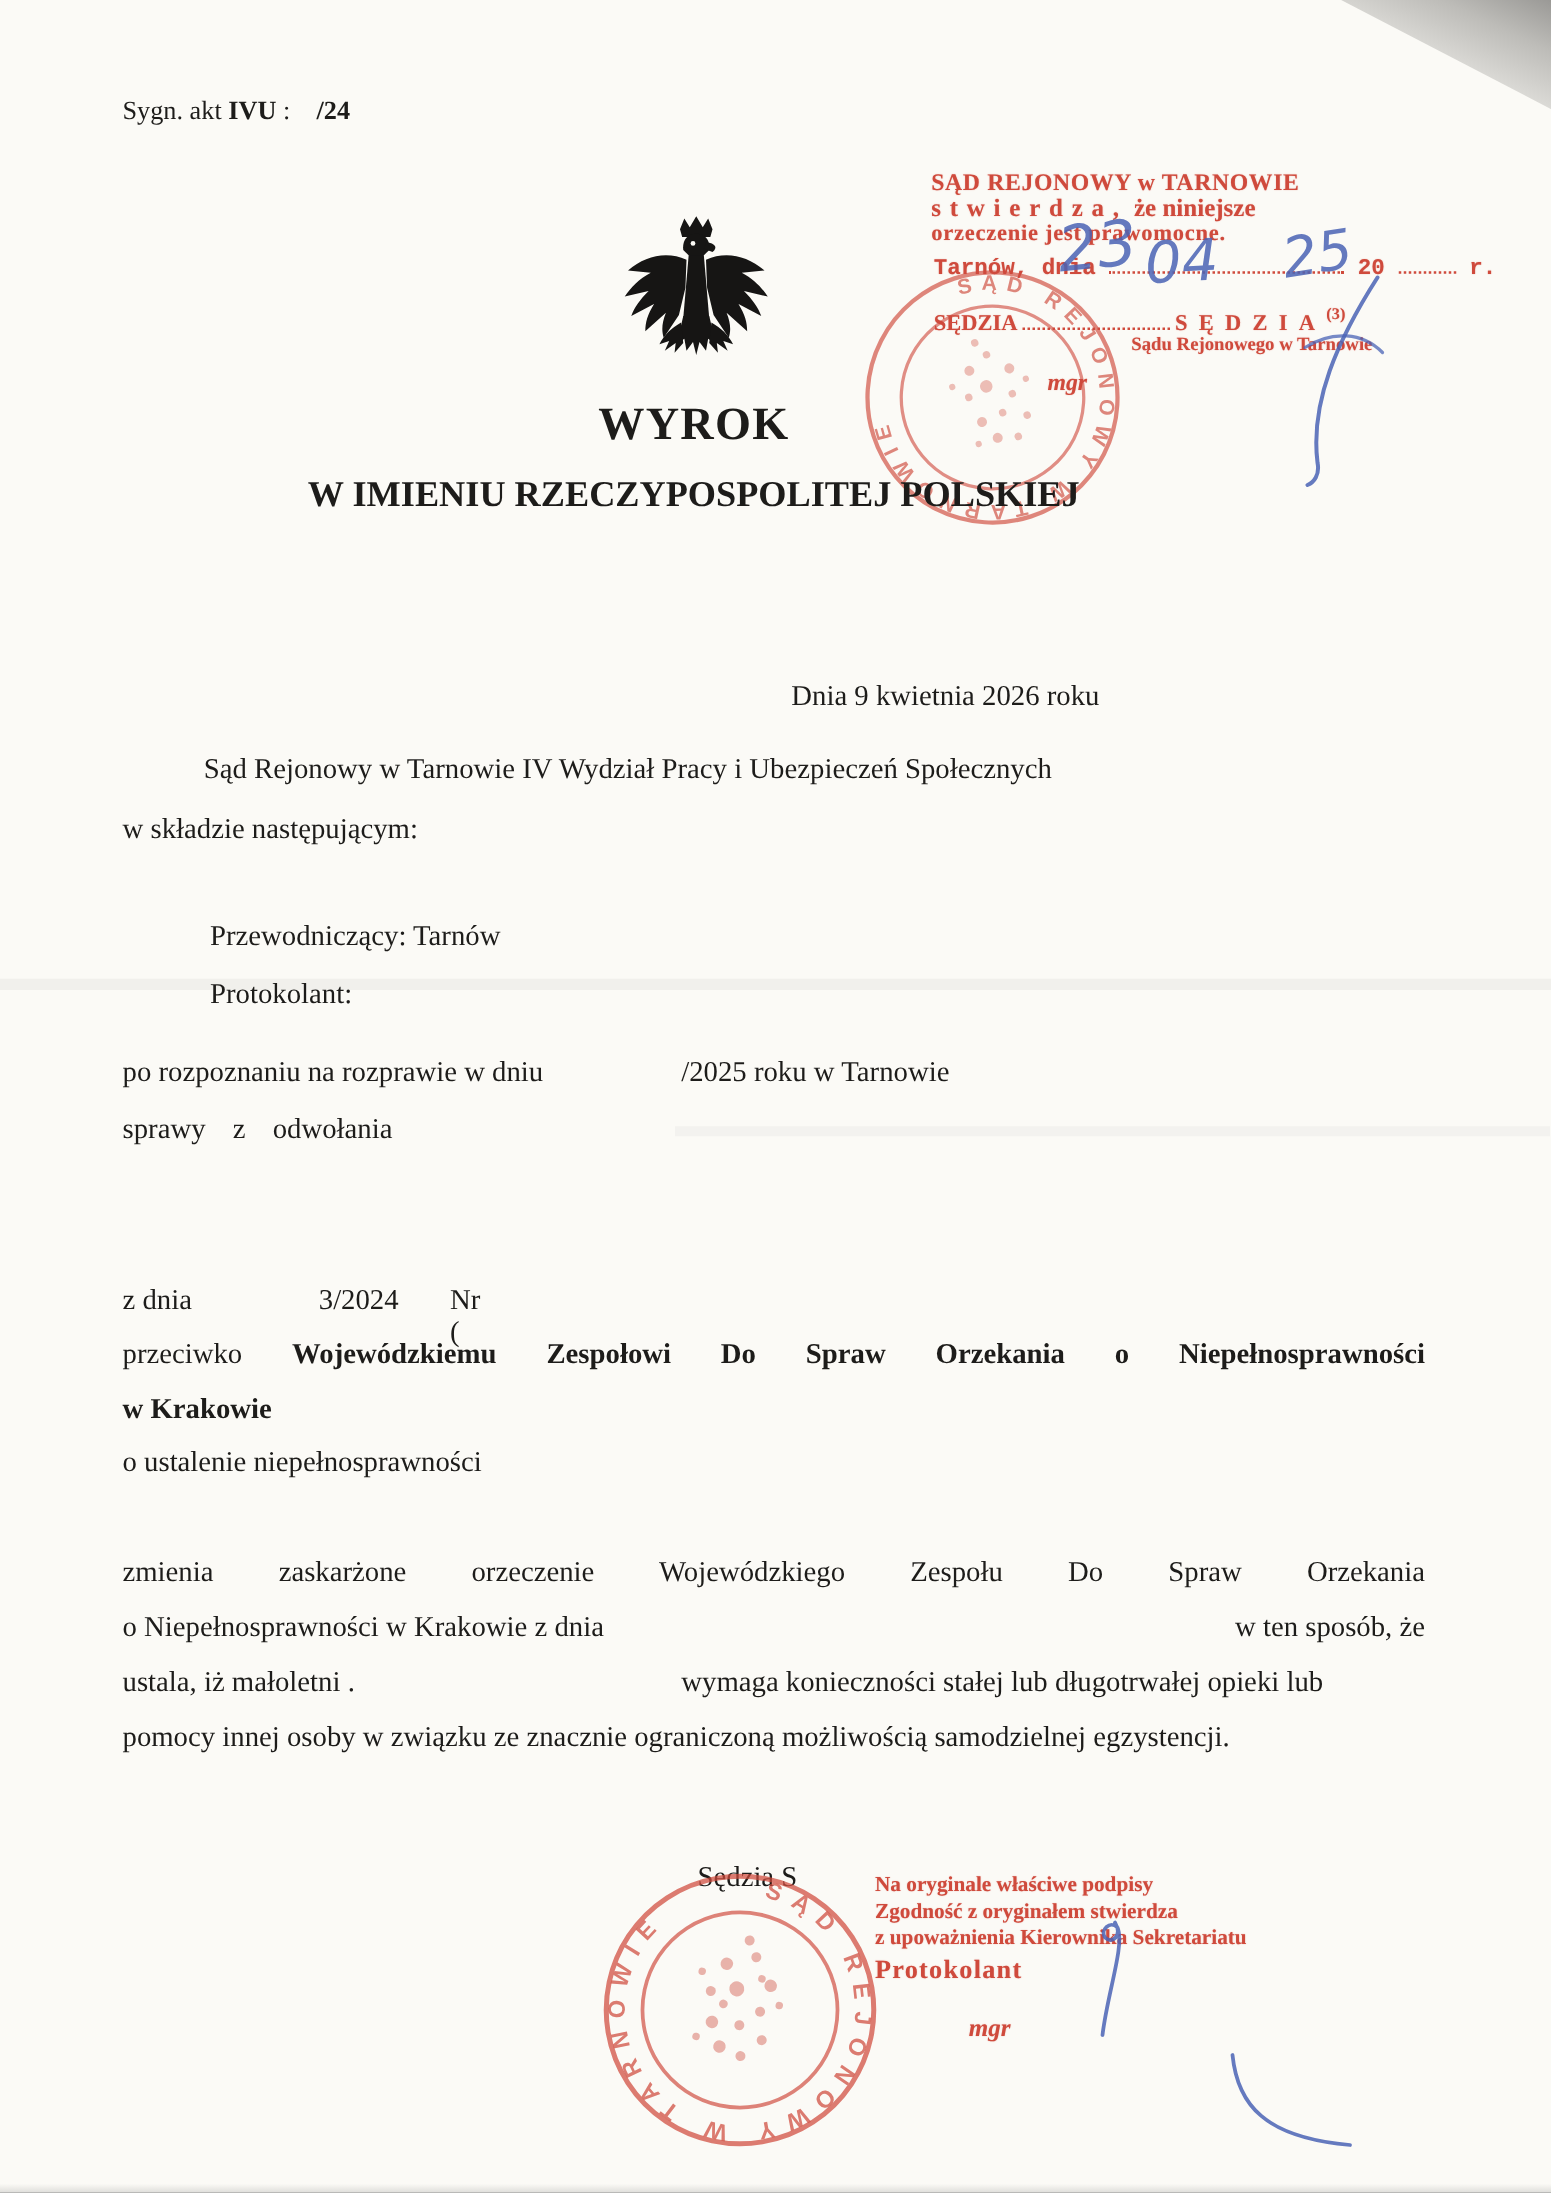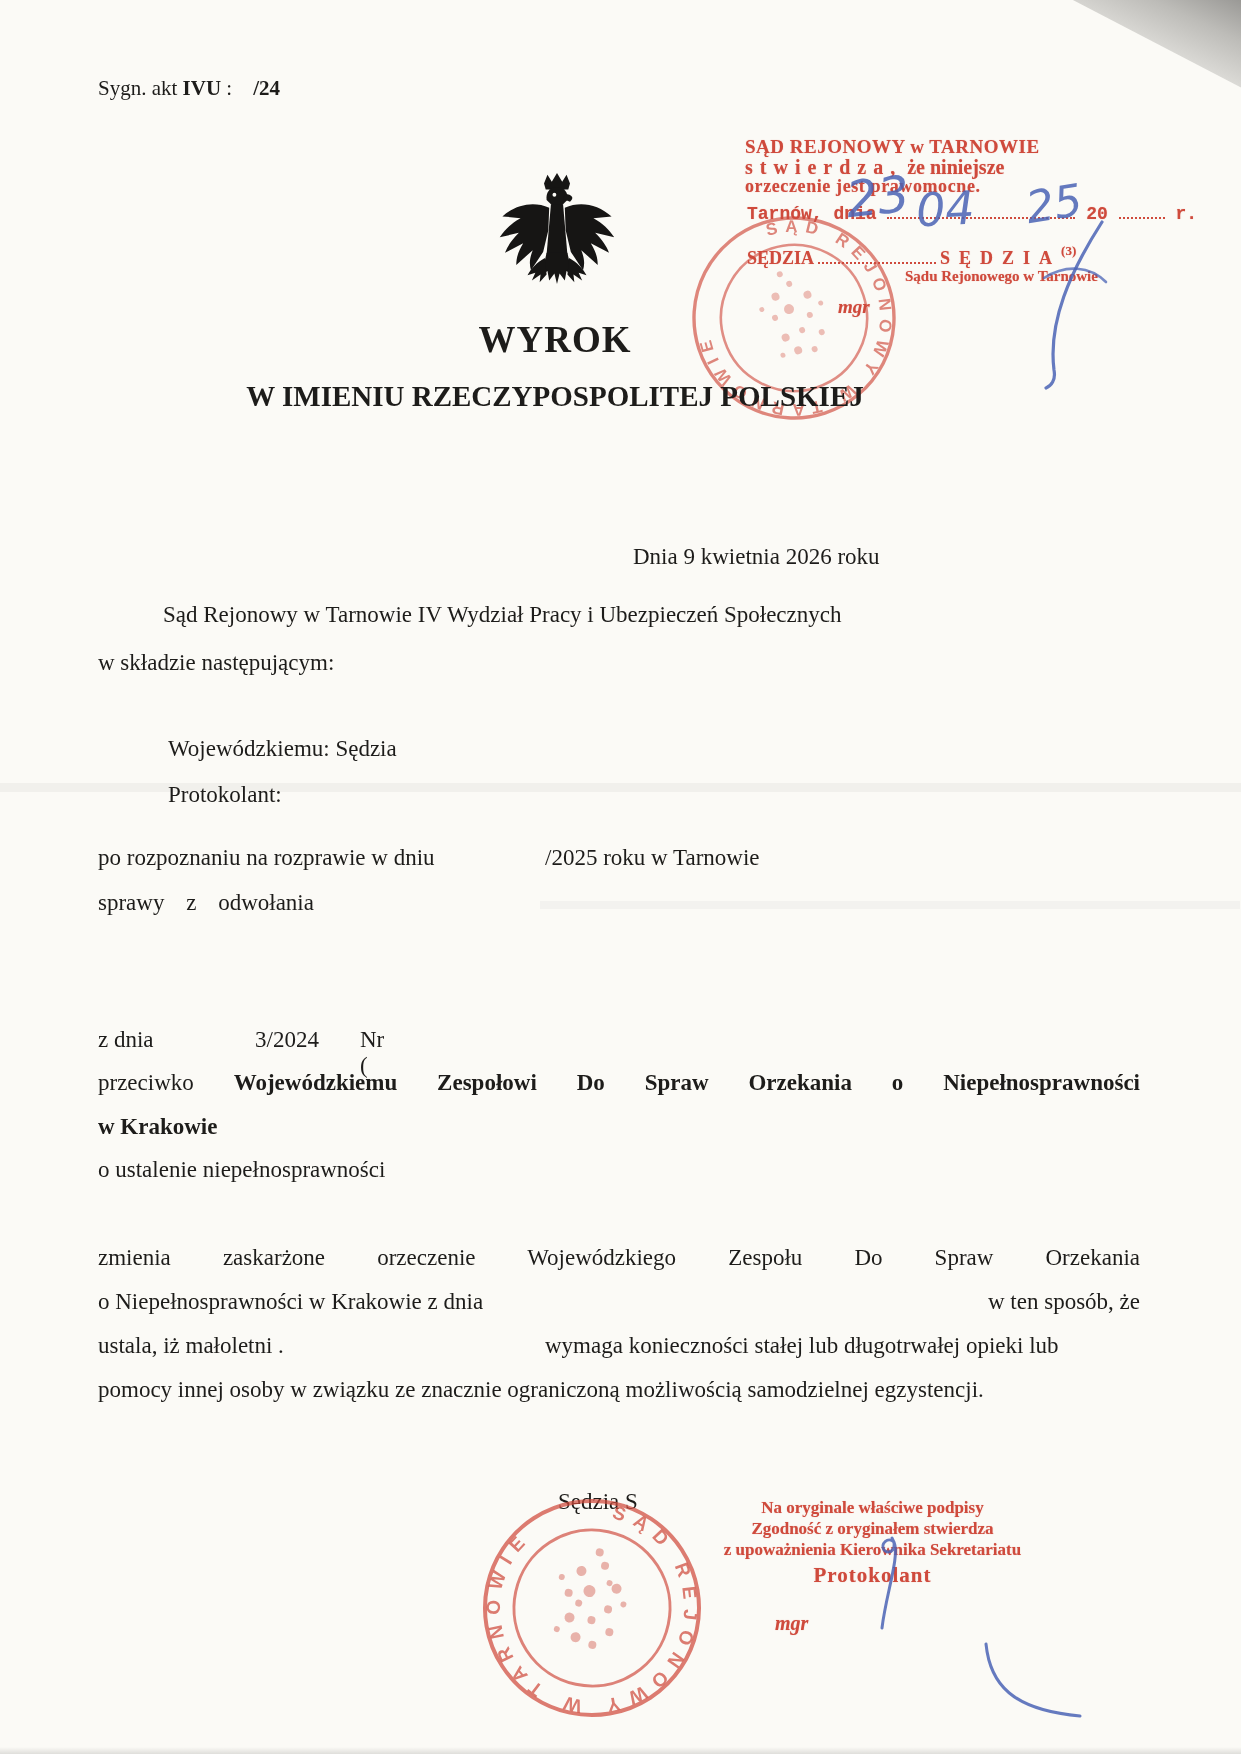--- a/index.html
+++ b/index.html
@@ -63,21 +63,21 @@
   .wkrakowie-line { left:98px; top:1114px; font-weight:700; }
   .subject-line { left:98px; top:1157px; }
   .ruling1 { left:98px; top:1245px; width:1042px; text-align:justify; text-align-last:justify; }
   .ruling2 { left:98px; top:1289px; width:1042px; }
   .ruling2 .r { position:absolute; right:0; top:0; }
   .ruling3 { left:98px; top:1333px; width:1042px; }
   .ruling3 .r { position:absolute; left:447px; top:0; }
   .ruling4 { left:98px; top:1377px; }
   
   .judge-sig-label { left:558px; top:1489px; font-size:23px; }
-  .cert-block { left:700px; top:1497px; width:345px; text-align:center; font-size:17px; line-height:21px; font-weight:700; }
+  .cert-block { left:700px; top:1497px; width:345px; text-align:left; font-size:17px; line-height:21px; font-weight:700; }
   .cert-protokolant { font-size:21px; letter-spacing:1px; margin-top:5px; }
   .mgr-bottom { left:775px; top:1612px; font-size:20px; font-style:italic; font-weight:700; }
   .round-stamp1 { left:688px; top:212px; opacity:.82; }
   .round-stamp2 { left:478px; top:1494px; opacity:.9; }
   svg text.ring { fill:#cf4a3c; font-family:"Liberation Sans", sans-serif; font-weight:700; }
 </style>
 </head>
 <body>
 
 <div class="page">
@@ -164,21 +164,21 @@
       <path d="M89,100 C98,105 105,112 109,120 L100,117 L104,126 L94,119 L95,128 L87,119 Z"></path>
     </g>
   </svg>
 
   <div class="abs title-block">WYROK</div>
   <div class="abs subtitle-block">W IMIENIU RZECZYPOSPOLITEJ POLSKIEJ</div>
 
   <div class="abs bodytext date-line">Dnia 9 kwietnia 2026 roku</div>
   <div class="abs bodytext court-line">Sąd Rejonowy w Tarnowie IV Wydział Pracy i Ubezpieczeń Społecznych</div>
   <div class="abs bodytext composition-line">w składzie następującym:</div>
-  <div class="abs bodytext chairman-line">Wojewódzkiemu: Sędzia</div>
+  <div class="abs bodytext chairman-line">Przewodniczący: Tarnów</div>
   <div class="abs bodytext clerk-line">Protokolant:</div>
 
   <div class="abs bodytext hearing-line">
     <span>po rozpoznaniu na rozprawie w dniu</span>
     <span class="r">/2025 roku w Tarnowie</span>
   </div>
   <div class="abs bodytext appeal-line">sprawy z odwołania</div>
 
   <div class="abs bodytext zdnia-line">
     <span>z dnia</span>

